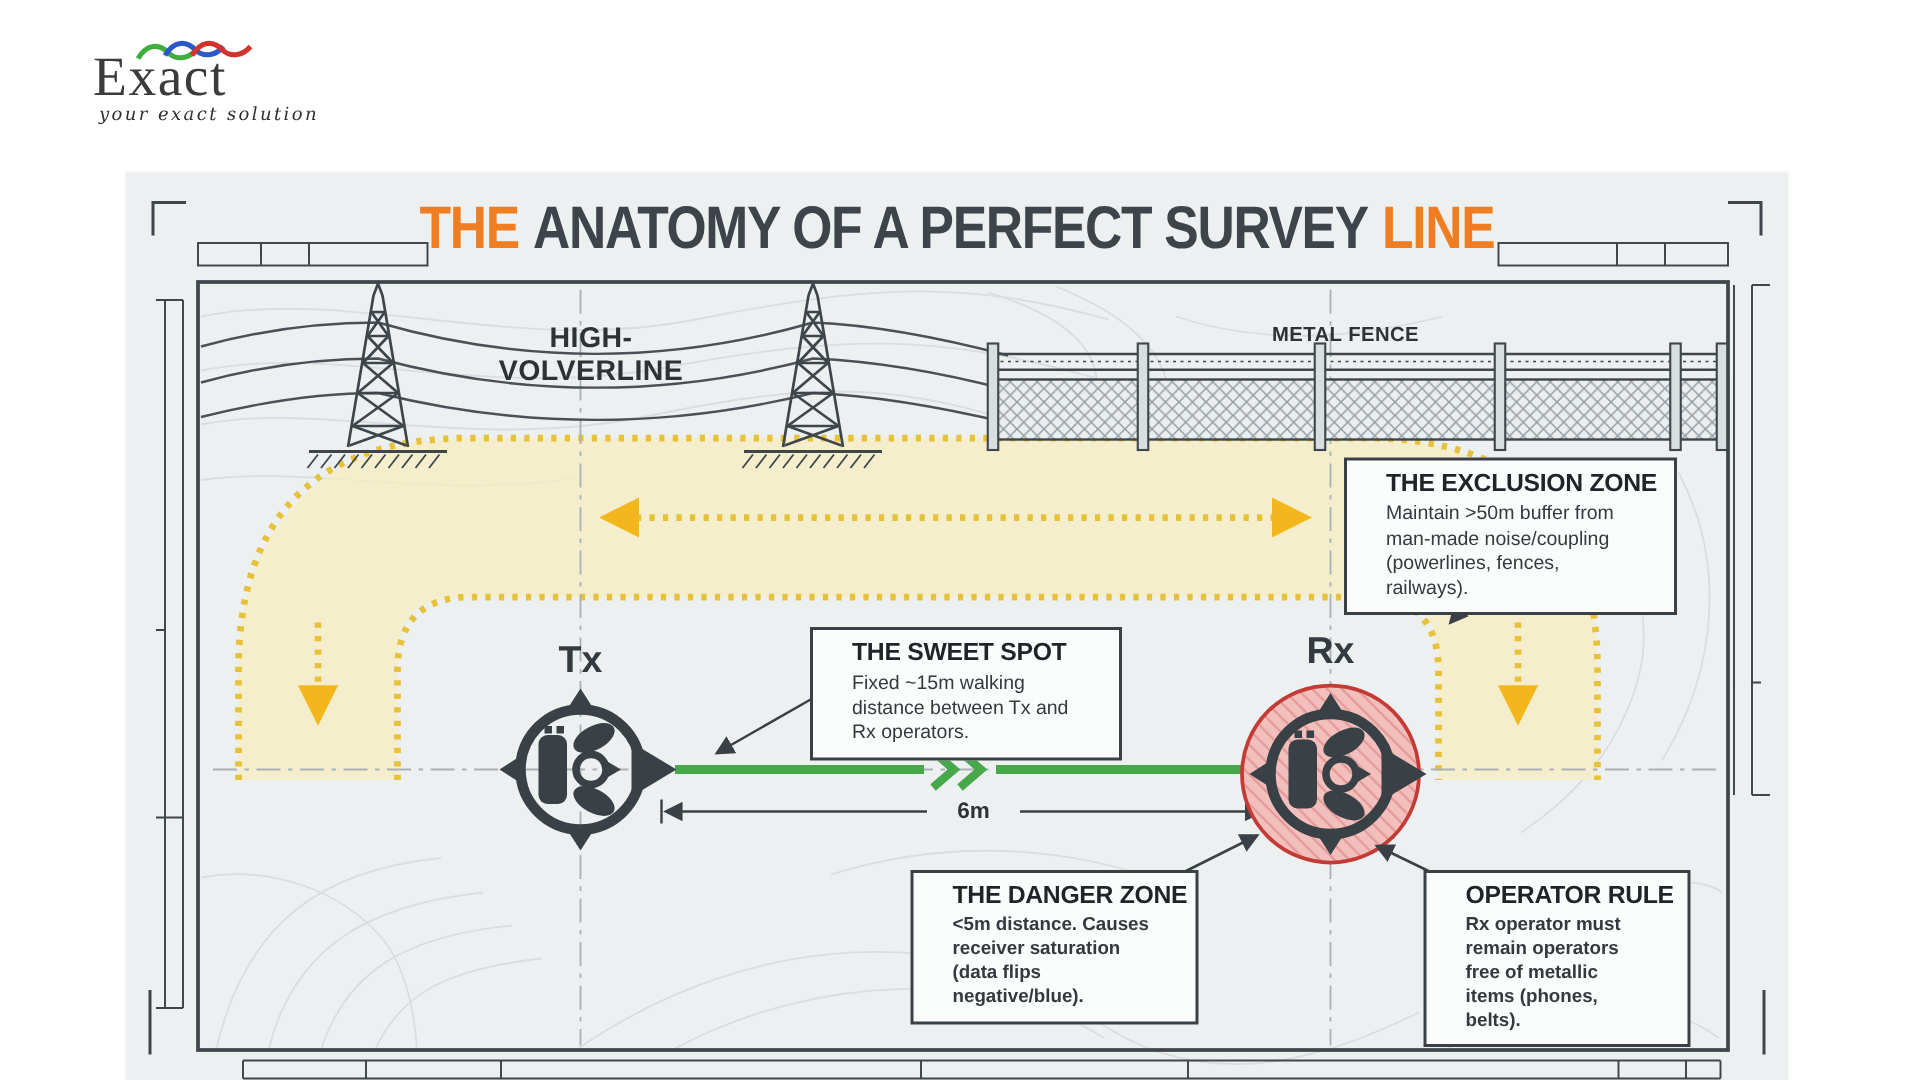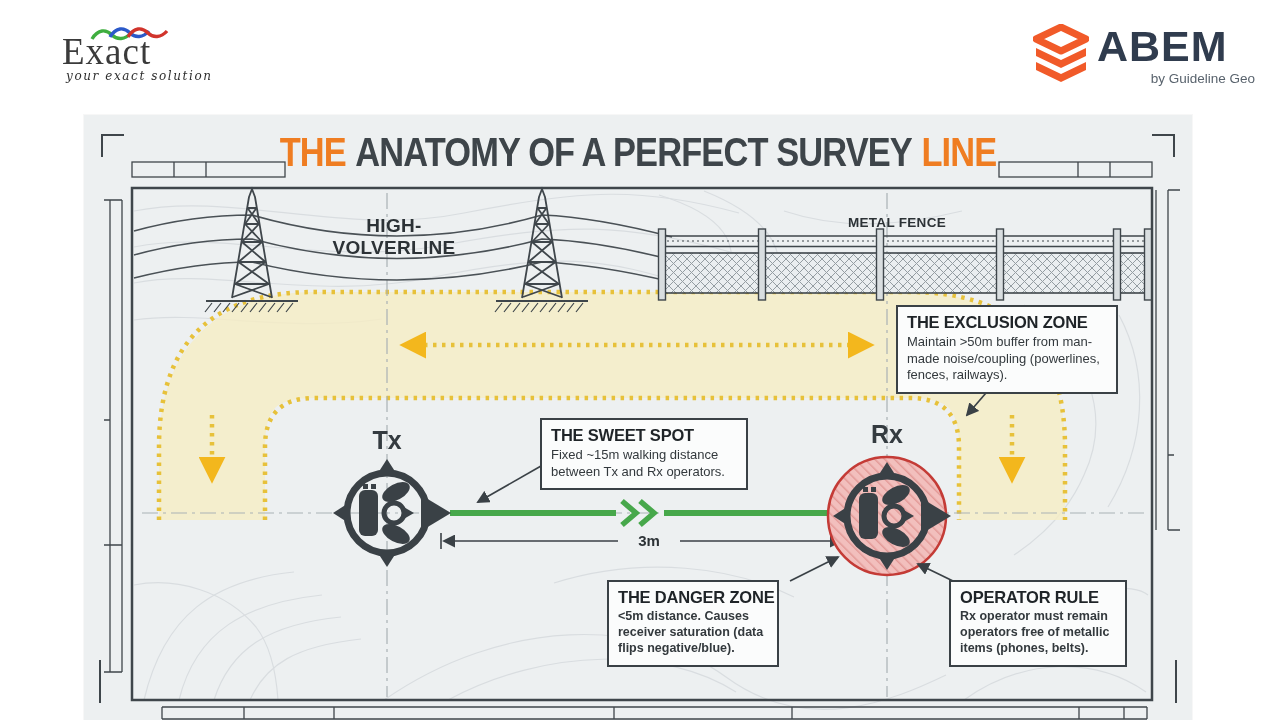--- a/index.html
+++ b/index.html
@@ -31,55 +31,44 @@
   .title .accent{color:#ef7d22;}
 
   .label{position:absolute;color:#2c3236;}
   #lbl-powerline{left:238px;top:100px;width:144px;text-align:center;font-size:19px;font-weight:600;letter-spacing:.3px;}
   #lbl-fence{left:750px;top:100px;width:126px;text-align:center;font-size:13.5px;font-weight:600;letter-spacing:.3px;}
   #lbl-tx{left:272px;top:311px;width:62px;text-align:center;font-size:25px;font-weight:800;color:#343b40;}
   #lbl-rx{left:772px;top:305px;width:62px;text-align:center;font-size:25px;font-weight:800;color:#343b40;}
   #lbl-15m{left:535px;top:417px;width:60px;text-align:center;font-size:15px;font-weight:700;}
 
   .callout{position:absolute;box-sizing:border-box;background:#fbfcfc;border:2px solid #3a4146;
-           padding:6px 9px 8px;color:#33393d;}
+           padding:6px 26px 8px;color:#33393d;}
   .callout h3{margin:0 0 2px;font-size:16.5px;font-weight:800;color:#1f2428;letter-spacing:-.2px;white-space:nowrap;}
   .callout p{margin:0;font-size:13px;line-height:1.27;}
   #co-sweet{left:456px;top:303px;width:208px;}
   #co-exclusion{left:812px;top:190px;width:222px;}
-  #co-danger{left:523px;top:465px;width:172px;}
+  #co-danger{left:523px;top:465px;width:192px;}
   #co-operator{left:865px;top:465px;width:178px;}
   #co-danger p,#co-operator p{font-size:12.5px;font-weight:bold;}
 </style>
 </head>
 <body>
 
 <div class="stage">
 
   <div class="exact-logo">
     <svg class="exact-waves" width="84" height="20" viewBox="0 0 84 20">
       <path d="M2 15 C8 5,16 5,22 11 C27 16,35 16,41 9" stroke="#3fae3f" stroke-width="3.4" fill="none"></path>
       <path d="M20 13 C26 3,34 3,40 9 C45 14,53 14,59 7" stroke="#2b59c9" stroke-width="3.4" fill="none"></path>
       <path d="M38 13 C44 3,52 3,58 9 C63 14,71 14,77 7" stroke="#d1342c" stroke-width="3.4" fill="none"></path>
     </svg>
     <div class="exact-name">Exact</div>
     <div class="exact-tagline">your exact solution</div>
   </div>
 
-  <div class="abem-logo">
-    <svg class="abem-icon" width="56" height="62" viewBox="0 0 56 62">
-      <path d="M28 3 L53 15 L28 27 L3 15 Z" fill="none" stroke="#f15a29" stroke-width="7" stroke-linejoin="round"></path>
-      <path d="M3 24 L28 36 L53 24 L53 32 L28 44 L3 32 Z" fill="#f15a29"></path>
-      <path d="M3 38 L28 50 L53 38 L53 46 L28 58 L3 46 Z" fill="#f15a29"></path>
-    </svg>
-    <div class="abem-text">
-      <div class="abem-name">ABEM</div>
-      <div class="abem-byline">by Guideline Geo</div>
-    </div>
-  </div>
 
   <div class="poster">
 
     <svg class="scene" width="1108" height="605" viewBox="0 0 1108 605">
       <defs>
         <marker id="mArrow" viewBox="0 0 10 10" refX="8.5" refY="5" markerWidth="13" markerHeight="13" markerUnits="userSpaceOnUse" orient="auto-start-reverse">
           <path d="M0 0 L10 5 L0 10 z" fill="#3a4146"></path>
         </marker>
         <marker id="mGold" viewBox="0 0 12 12" refX="9" refY="6" markerWidth="27" markerHeight="27" markerUnits="userSpaceOnUse" orient="auto-start-reverse">
           <path d="M0 0 L12 6 L0 12 z" fill="#f3b71d"></path>
@@ -227,21 +216,21 @@
     <h1 class="title">
       <span class="accent">THE</span>
       <span>ANATOMY OF A PERFECT SURVEY</span>
       <span class="accent">LINE</span>
     </h1>
 
     <div class="label" id="lbl-powerline">HIGH-VOLVERLINE</div>
     <div class="label" id="lbl-fence">METAL FENCE</div>
     <div class="label" id="lbl-tx">Tx</div>
     <div class="label" id="lbl-rx">Rx</div>
-    <div class="label" id="lbl-15m">3m</div>
+    <div class="label" id="lbl-15m">6m</div>
 
     <div class="callout" id="co-exclusion">
       <h3>THE EXCLUSION ZONE</h3>
       <p>Maintain &gt;50m buffer from man-made noise/coupling (powerlines, fences, railways).</p>
     </div>
     <div class="callout" id="co-sweet">
       <h3>THE SWEET SPOT</h3>
       <p>Fixed ~15m walking distance between Tx and Rx operators.</p>
     </div>
     <div class="callout" id="co-danger">

